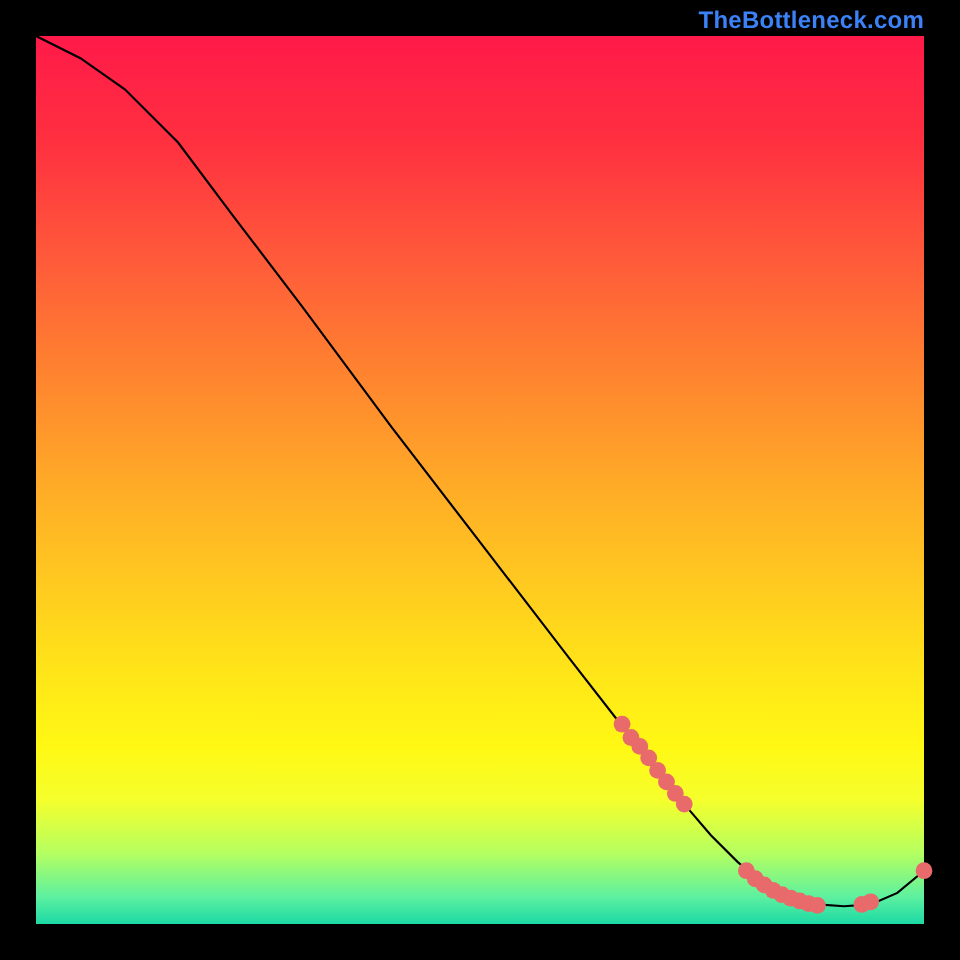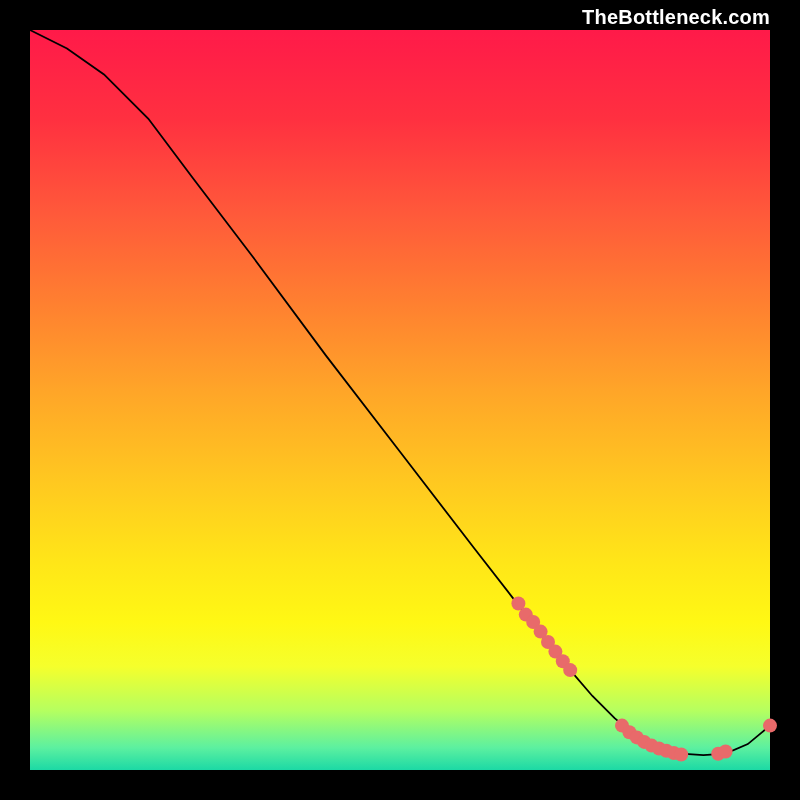--- a/index.html
+++ b/index.html
@@ -39,21 +39,21 @@
       #1cd9a5 100%
     );
   }
   .attribution {
     position: absolute;
     top: 6px;
     right: 30px;
     font-family: Arial, Helvetica, sans-serif;
     font-size: 20px;
     font-weight: 600;
-    color: #ffffff;
+    color: #3b82f6;
     letter-spacing: 0.2px;
   }
   svg.curve {
     position: absolute;
     left: 0;
     top: 0;
     width: 740px;
     height: 740px;
     overflow: visible;
   }

